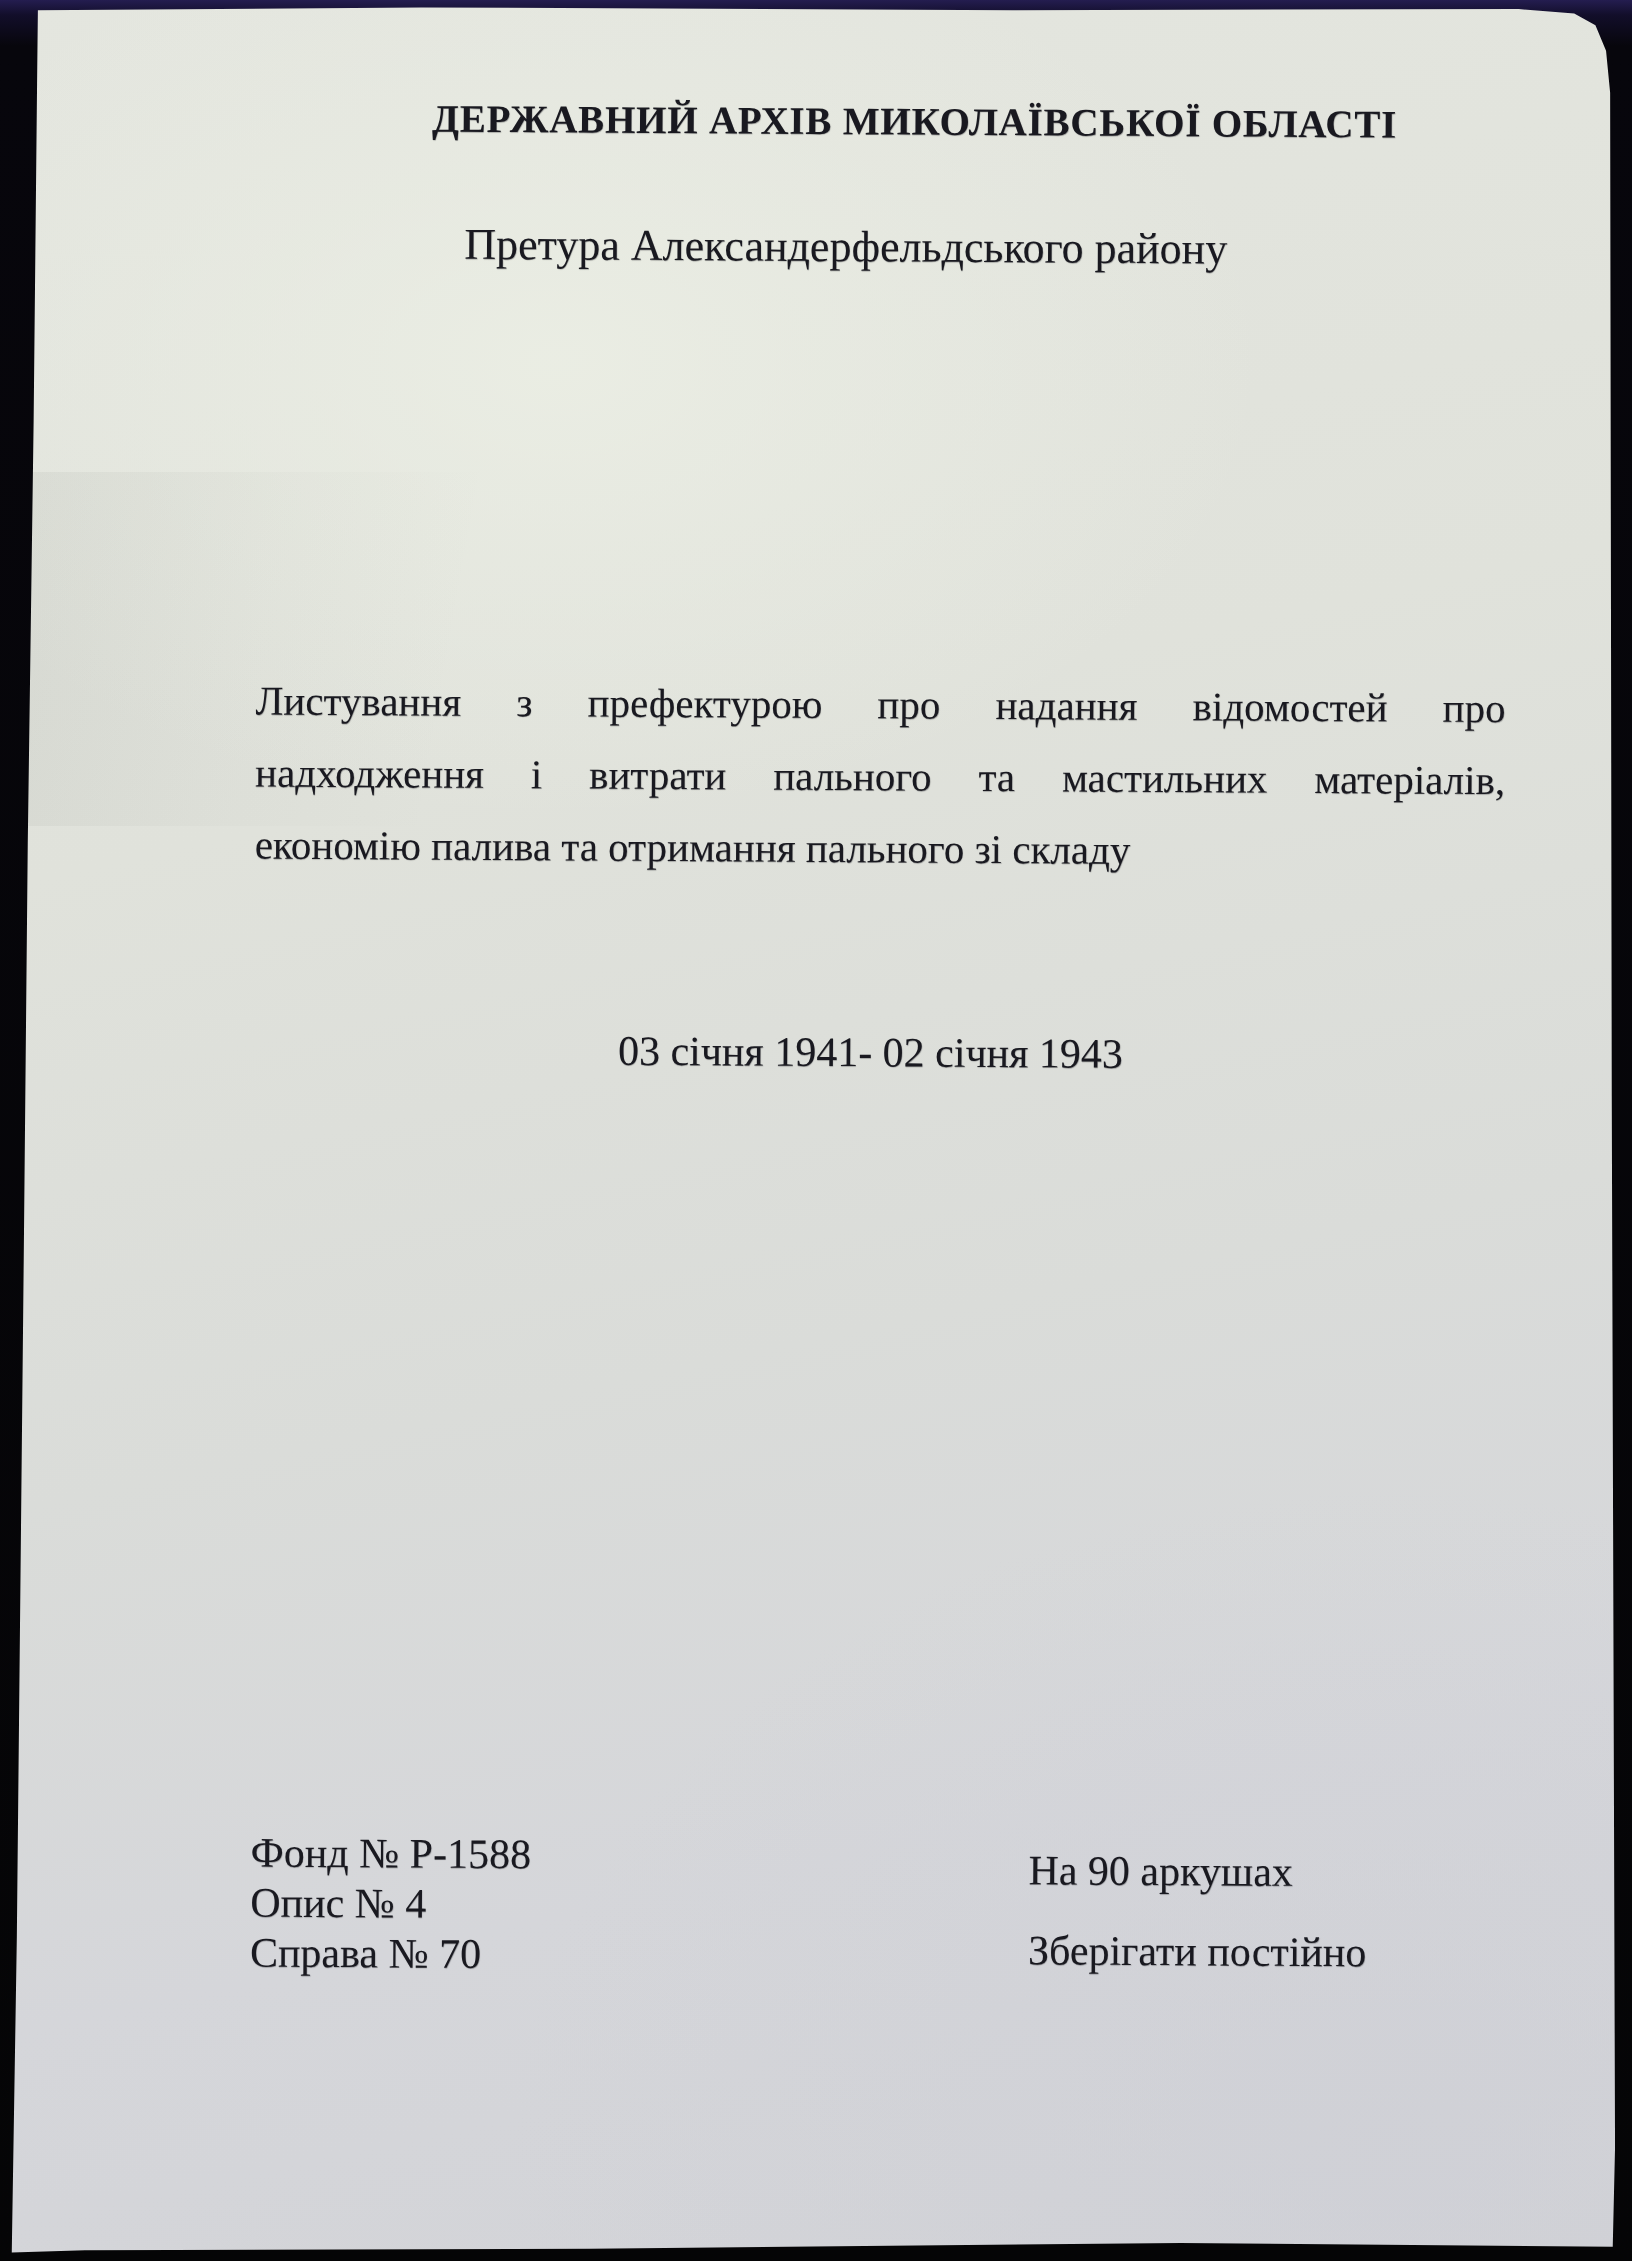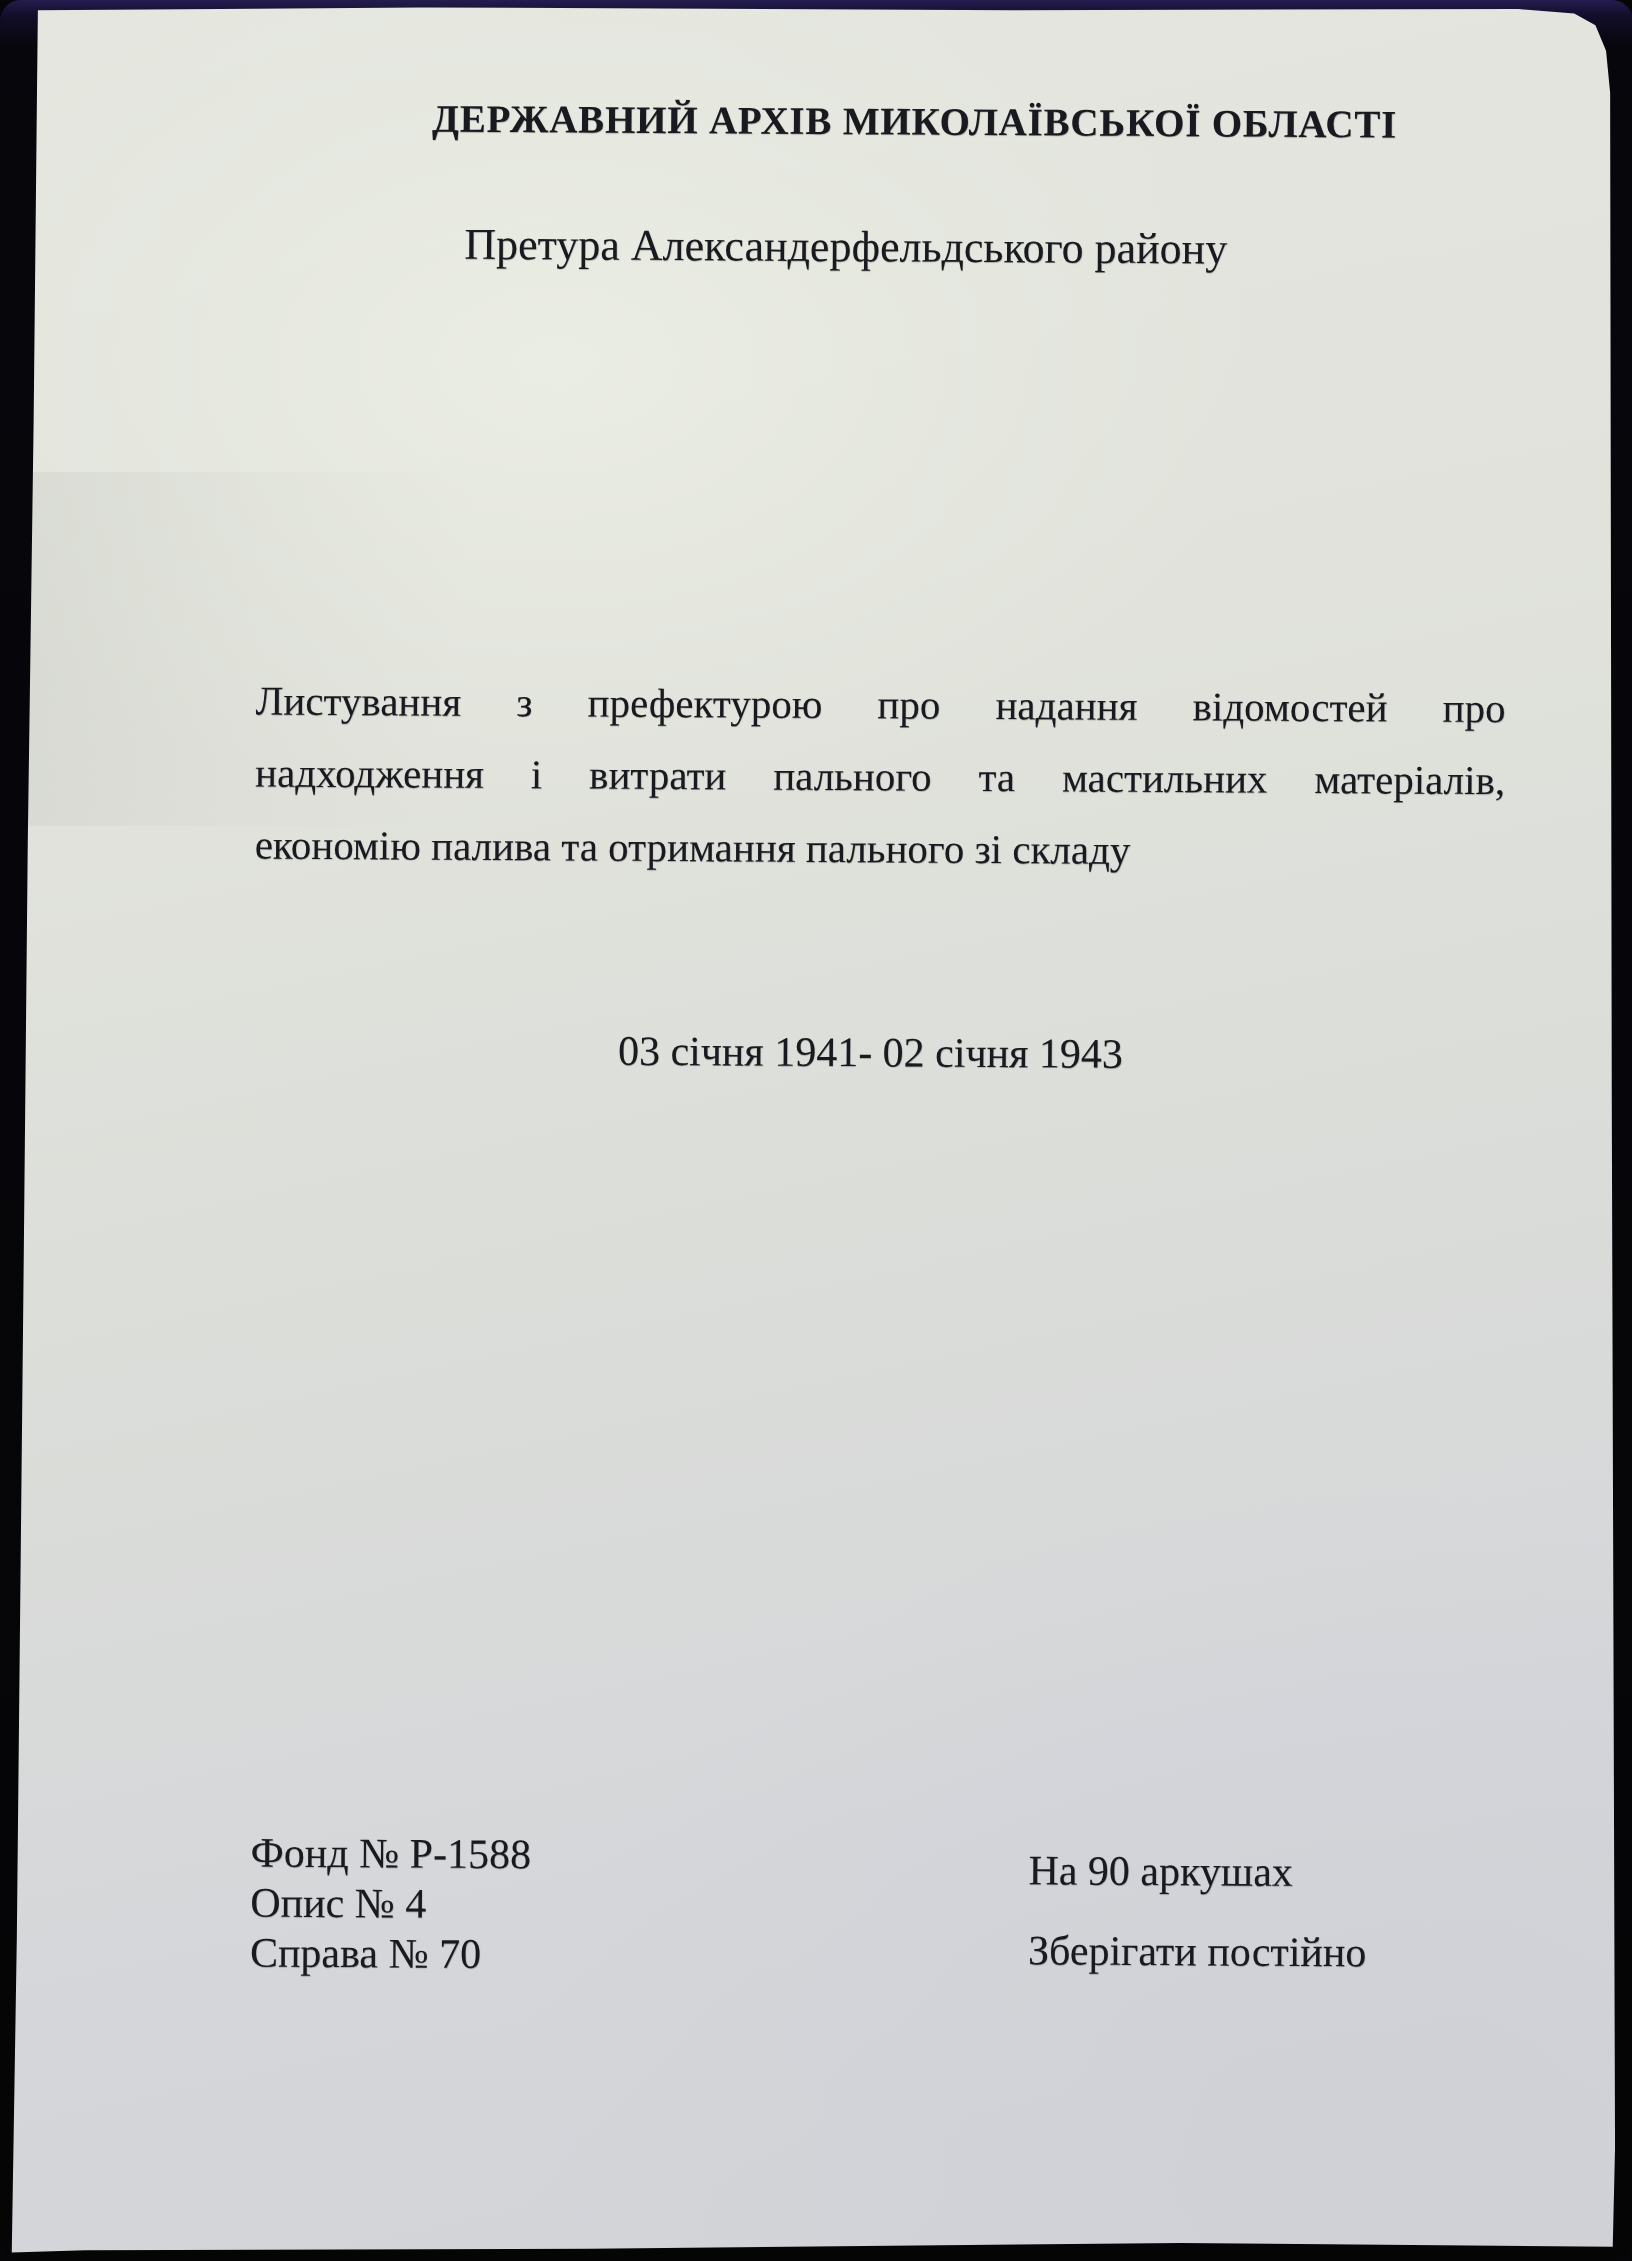--- a/index.html
+++ b/index.html
@@ -9,21 +9,20 @@
     height: 2261px;
     background: #060508;
     overflow: hidden;
     font-family: "Liberation Serif", "DejaVu Serif", serif;
   }
   .photo {
     position: relative;
     width: 1633px;
     height: 2261px;
     background: linear-gradient(180deg, #241d50 0px, #120e2a 15px, #07060c 46px, #050506 100%);
-    border-radius: 21px;
   }
   
   .paper {
     position: absolute;
     left: 0; top: 0;
     width: 1633px;
     height: 2261px;
     background:
       radial-gradient(ellipse 1180px 759px at 34% 16%, rgba(235,238,228,0.9) 0%, rgba(235,238,228,0) 60%),
       radial-gradient(ellipse 1348px 1011px at 85% 95%, rgba(205,206,213,0.55) 0%, rgba(205,206,213,0) 65%),

